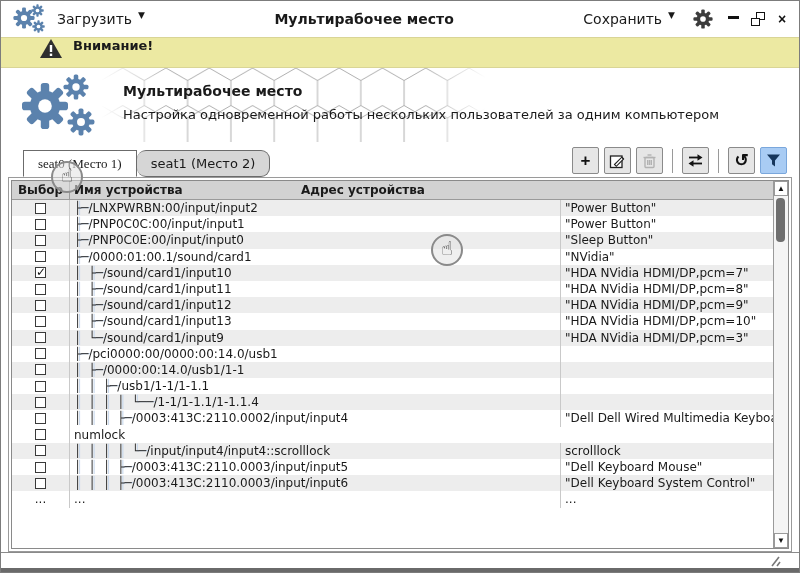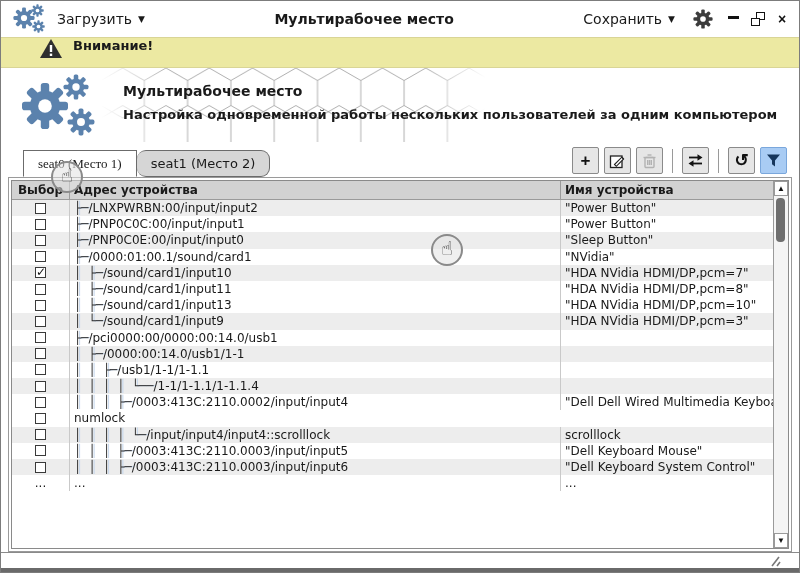--- a/index.html
+++ b/index.html
@@ -7,21 +7,21 @@
   body {
     font-family: "DejaVu Sans", "Liberation Sans", sans-serif;
     background: #fff; color: #1a1a1a;
     border: 1px solid #7c7c7c;
     display: flex; flex-direction: column; position: relative;
   }
 
   
   .titlebar { height: 36px; flex: 0 0 36px; display: flex; align-items: center; background: #fff; padding: 0 8px 0 12px; }
   .appicon { width: 34px; height: 30px; margin-right: 10px; color: #5b82ad; }
-  .tb-btn { display: flex; align-items: center; gap: 6px; font-size: 14px; color: #1a1a1a; background: none; border: none; cursor: pointer; font-family: inherit; }
+  .tb-btn { display: flex; align-items: flex-start; gap: 6px; font-size: 14px; color: #1a1a1a; background: none; border: none; cursor: pointer; font-family: inherit; }
   .caret { font-size: 9px; line-height: 1; }
   .tb-title { flex: 1; text-align: center; font-size: 14px; font-weight: bold; }
   .gearbtn { background: none; border: none; margin: 0 14px 0 18px; cursor: pointer; }
   .gearbtn svg { width: 20px; height: 20px; color: #3c3c3c; display: block; }
   .winctl { display: flex; align-items: center; gap: 10px; margin-right: 2px; }
   .wc { background: none; border: none; cursor: pointer; width: 14px; height: 14px; position: relative; font-size: 14px; line-height: 12px; font-weight: bold; color: #111; }
   .wc-min span { position: absolute; left: 1px; top: 4px; width: 11px; height: 3px; background: #111; }
   .wc-max .b1 { position: absolute; right: 0; top: 0; width: 9px; height: 8px; border: 1.5px solid #111; }
   .wc-max .b2 { position: absolute; left: 0; bottom: 0; width: 9px; height: 8px; border: 1.5px solid #111; background: #fff; }
 
@@ -30,21 +30,21 @@
   .warning svg { width: 24px; height: 21px; display: block; }
   .warning-text { font-size: 13px; font-weight: bold; }
 
   
   .header { height: 74px; flex: 0 0 74px; position: relative; background: #fff; overflow: hidden; }
   .hexbg { position: absolute; left: 100px; top: 0; width: 385px; height: 74px; opacity: .5;
     -webkit-mask-image: linear-gradient(to right, transparent, #000 18%, #000 85%, transparent);
     mask-image: linear-gradient(to right, transparent, #000 18%, #000 85%, transparent); }
   .hicon { position: absolute; left: 18px; top: 6px; width: 82px; height: 62px; color: #5b82ad; }
   .h-title { position: absolute; left: 122px; top: 15px; font-size: 14px; font-weight: bold; }
-  .h-sub   { position: absolute; left: 122px; top: 39px; font-size: 13px; font-weight: bold; }
+  .h-sub   { position: absolute; left: 122px; top: 39px; font-size: 13px; font-weight: normal; }
 
   
   .tabrow { height: 35px; flex: 0 0 35px; position: relative; background: #fff; }
   .tabs { position: absolute; left: 22px; bottom: 0; display: flex; }
   .tab { height: 27px; padding: 0 14px; font-size: 13px; display: flex; align-items: center; border: 1px solid #6b6b6b; background: #d6d6d6; cursor: pointer; }
   .tab.active { background: #fff; border-bottom-color: #fff; z-index: 2; font-family: Liberation Serif, serif; }
   .tab + .tab { border-left: none; border-radius: 9px; }
   .tools { position: absolute; right: 12px; top: 5px; display: flex; align-items: center; gap: 5px; }
   .tool { width: 27px; height: 27px; background: #e6e6e6; border: 1px solid #8a8a8a; border-radius: 2px; display: flex; align-items: center; justify-content: center; cursor: pointer; font-size: 17px; font-weight: bold; color: #111; padding: 0; }
   .tool svg { display: block; }
@@ -222,22 +222,22 @@
         <path d="M1 1.5 H14 L9 7.5 V13.5 L6 11.2 V7.5 Z" fill="#16365c"></path>
       </svg>
     </button>
   </div>
 </div>
 
 <div class="panel">
   <div class="tbl">
     <div class="thead">
       <div class="th c-sel">Выбор</div>
+      <div class="th c-name">Имя устройства</div>
       <div class="th c-addr">Адрес устройства</div>
-      <div class="th c-name">Имя устройства</div>
     </div>
     <div class="tbody" id="tbody" style="margin-right:15px">
         <div class="trow odd">
           <div class="td c-sel">
             <span class="cbx"></span>
           </div>
           <div class="td c-addr"><span class="pre">├─</span><span>/LNXPWRBN:00/input/input2</span></div>
           <div class="td c-name">"Power Button"</div>
         </div>
         <div class="trow">
@@ -267,20 +267,27 @@
           </div>
           <div class="td c-addr"><span class="pre">│  ├─</span><span>/sound/card1/input10</span></div>
           <div class="td c-name">"HDA NVidia HDMI/DP,pcm=7"</div>
         </div>
         <div class="trow">
           <div class="td c-sel">
             <span class="cbx"></span>
           </div>
           <div class="td c-addr"><span class="pre">│  ├─</span><span>/sound/card1/input11</span></div>
           <div class="td c-name">"HDA NVidia HDMI/DP,pcm=8"</div>
+        </div>
+        <div class="trow odd">
+          <div class="td c-sel">
+            <span class="cbx"></span>
+          </div>
+          <div class="td c-addr"><span class="pre">│  ├─</span><span>/sound/card1/input12</span></div>
+          <div class="td c-name">"HDA NVidia HDMI/DP,pcm=9"</div>
         </div>
         <div class="trow">
           <div class="td c-sel">
             <span class="cbx"></span>
           </div>
           <div class="td c-addr"><span class="pre">│  ├─</span><span>/sound/card1/input13</span></div>
           <div class="td c-name">"HDA NVidia HDMI/DP,pcm=10"</div>
         </div>
         <div class="trow odd">
           <div class="td c-sel">

